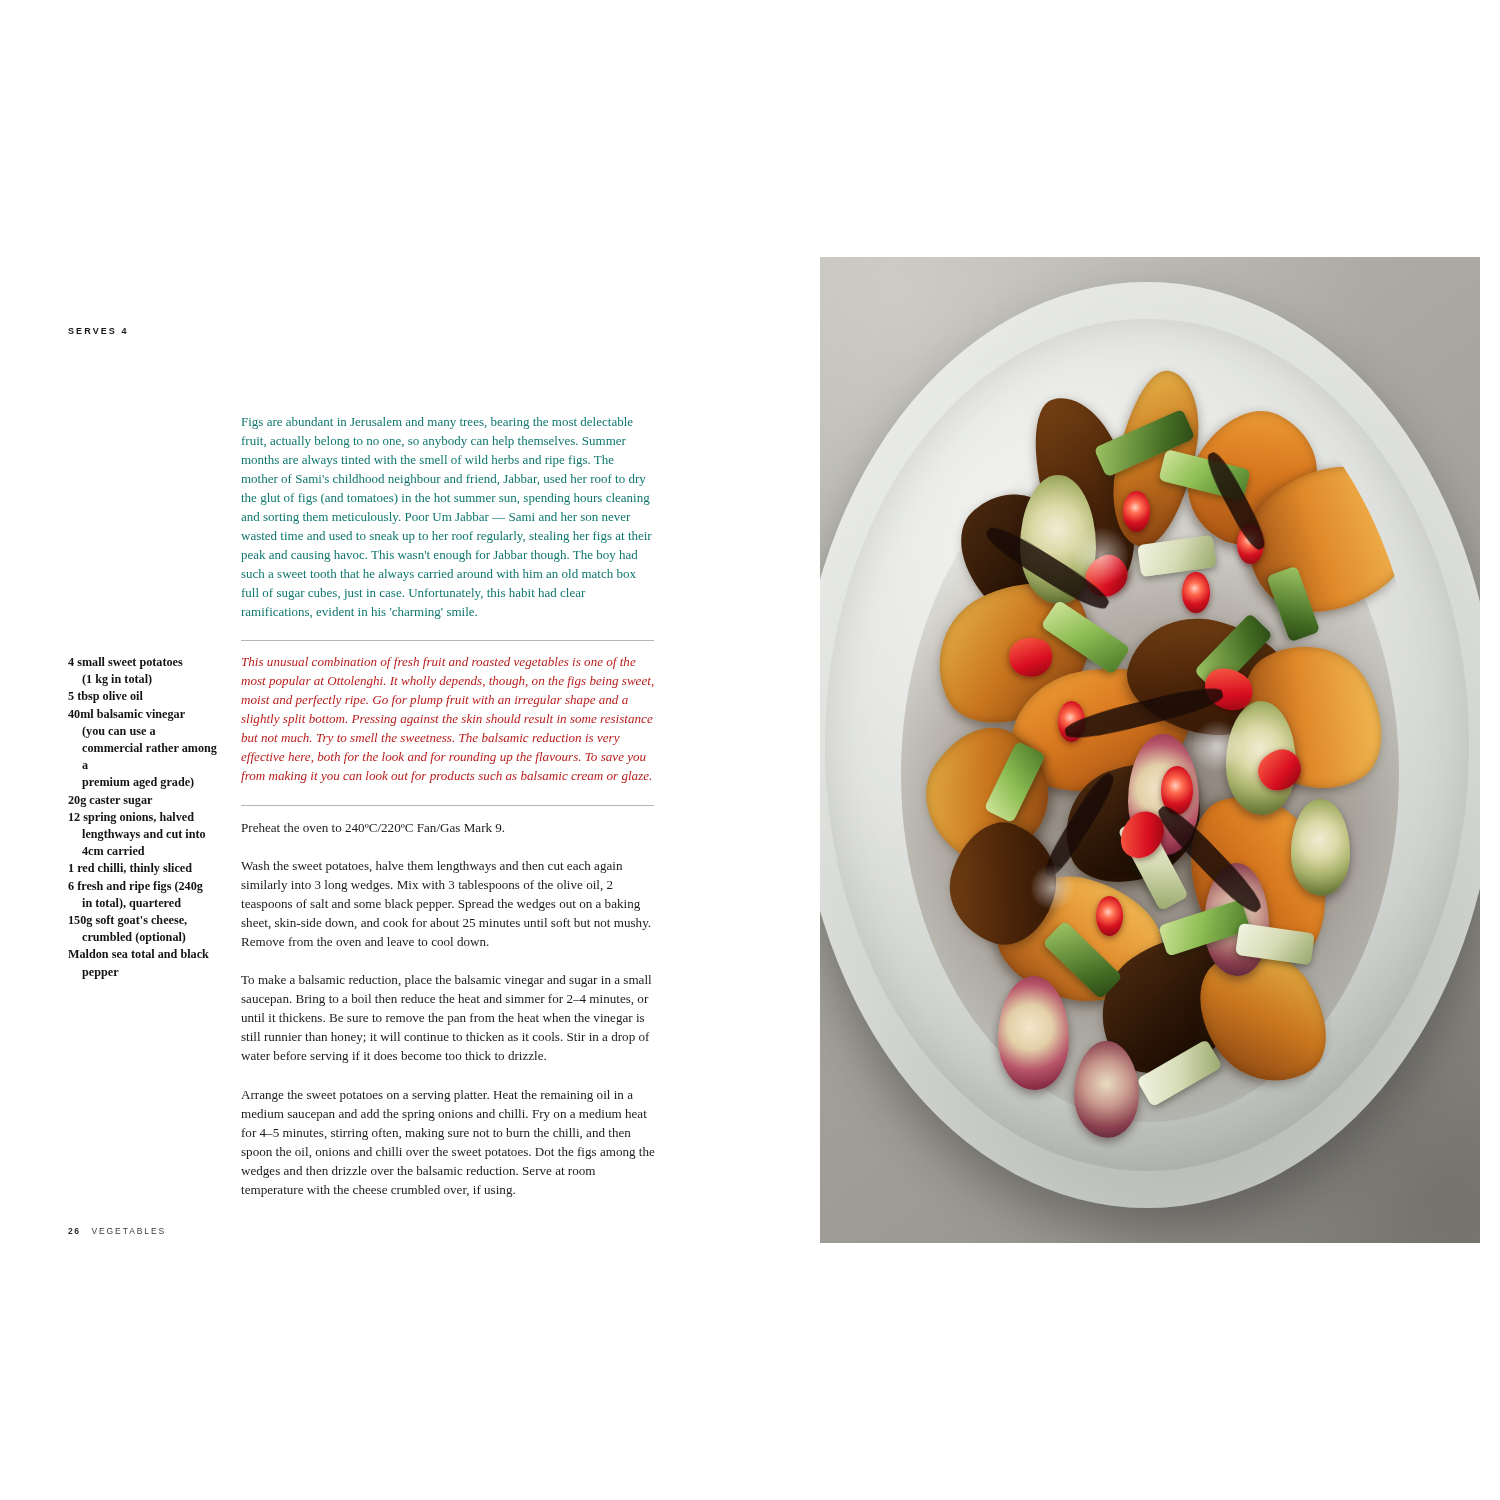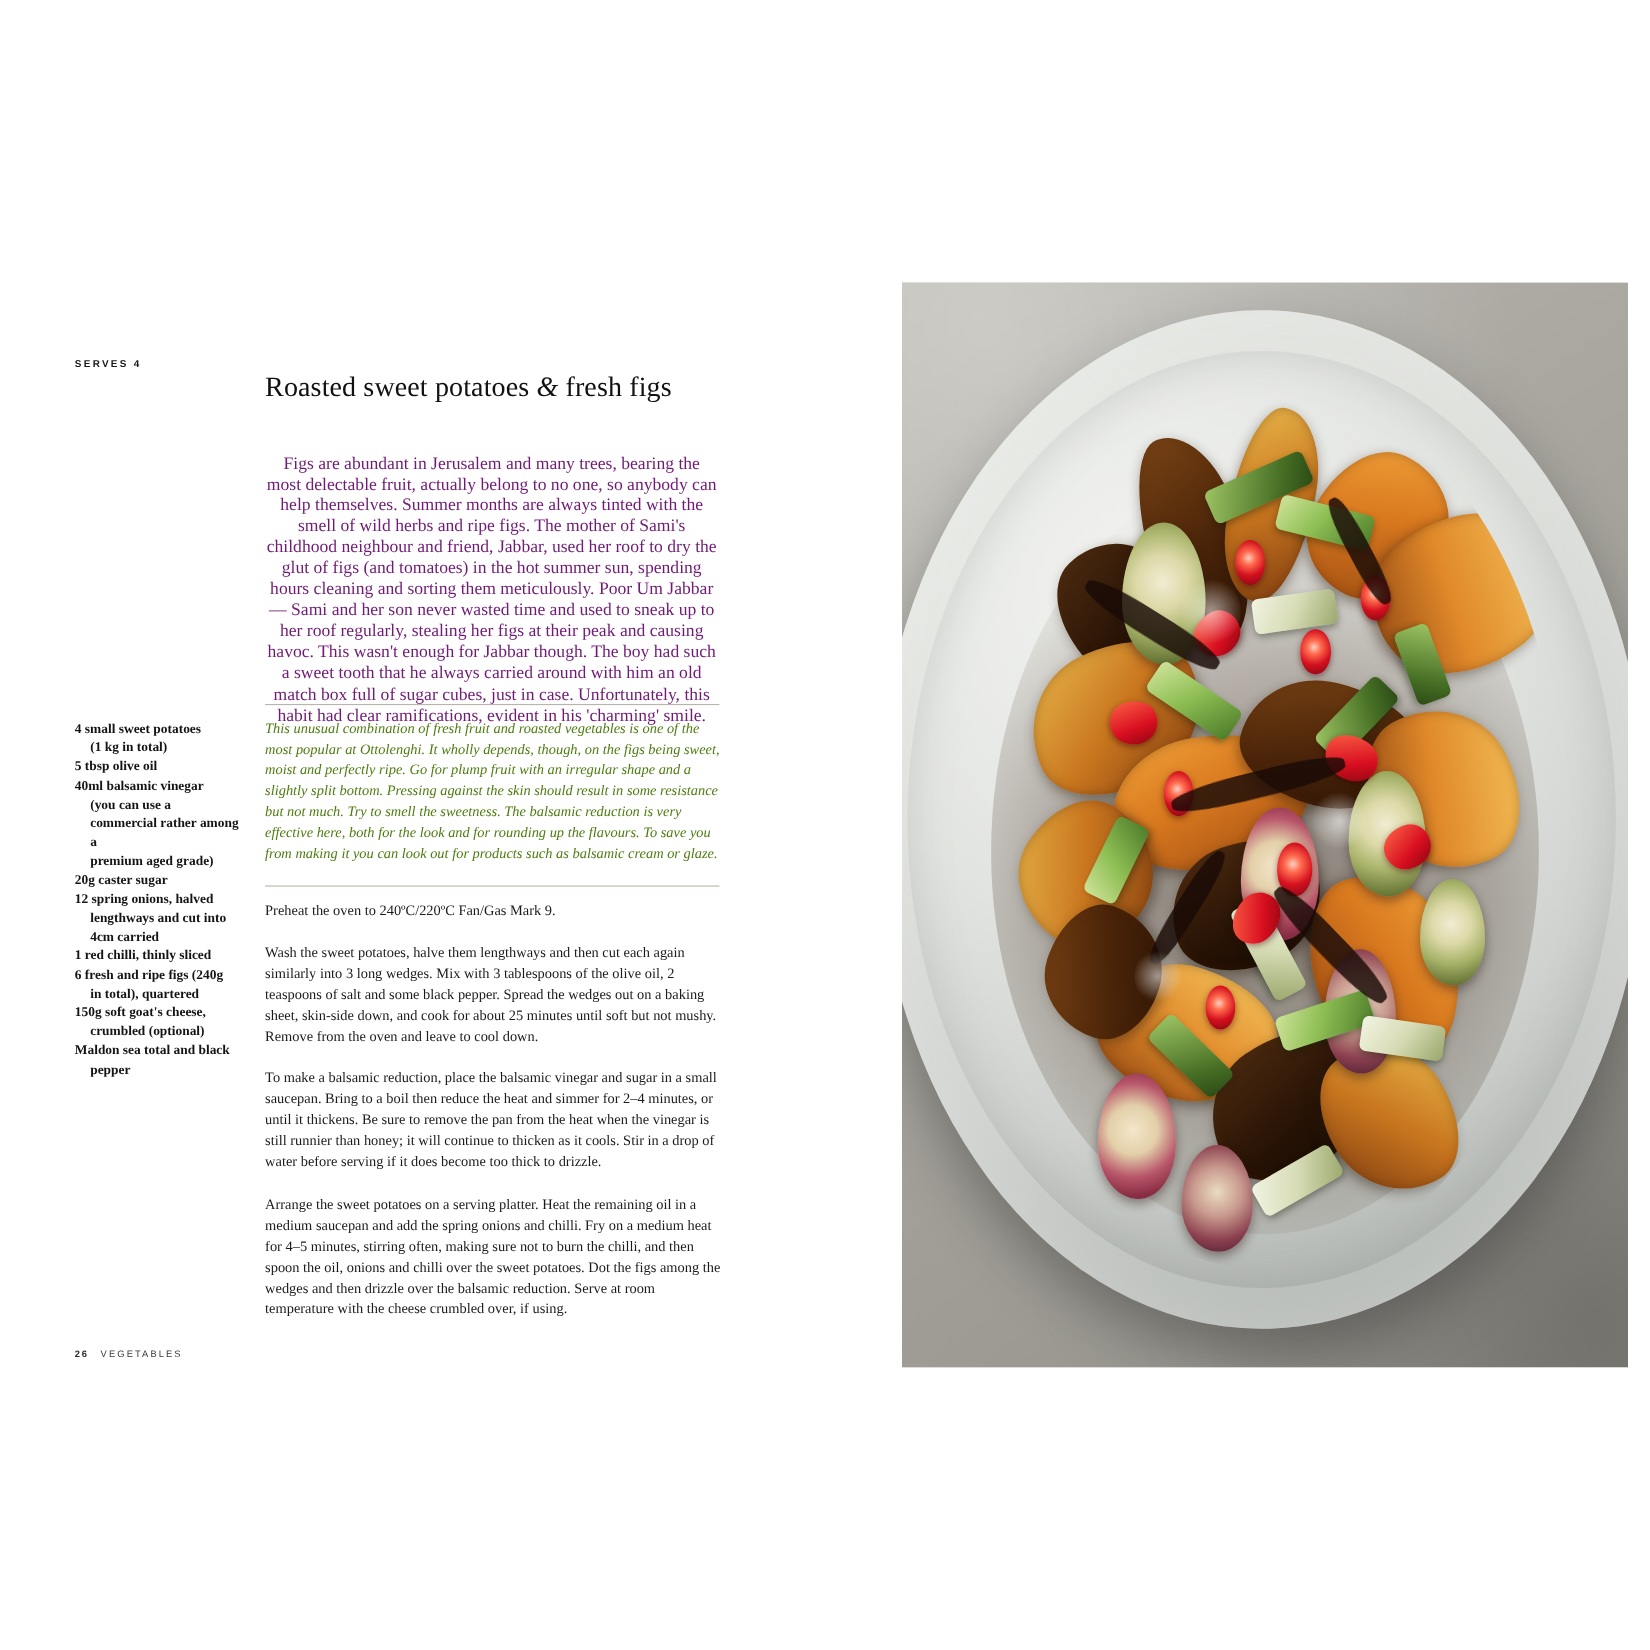--- a/index.html
+++ b/index.html
@@ -55,45 +55,45 @@
   .recipe-title .amp {
     font-family: "Liberation Serif", serif;
     font-style: italic;
   }
 
   .intro {
     position: absolute;
     left: 241px;
     top: 400px;
     width: 412px;
-    font-size: 16px;
+    font-size: 13px;
     line-height: 19.05px;
-    text-align: center;
-    color: #701a75;
+    text-align: left;
+    color: #0f766e;
   }
 
   .rule {
     position: absolute;
     left: 241px;
     width: 413px;
     height: 1px;
     background: #b9b4ac;
   }
   .rule-1 { top: 628px; }
   .rule-2 { top: 793px; }
 
   .italic-note {
     position: absolute;
     left: 241px;
     top: 640px;
     width: 414px;
     font-size: 13.1px;
     line-height: 19.05px;
     font-style: italic;
-    color: #4d7c0f;
+    color: #b91c1c;
   }
 
   .method {
     position: absolute;
     left: 241px;
     top: 806px;
     width: 414px;
   }
   .method p {
     margin: 0 0 19px 0;
@@ -290,21 +290,20 @@
 </style>
 </head>
 <body>
 
 <div class="spread">
 
   <div class="text-page">
 
     <div class="serves">SERVES 4</div>
 
-    <h1 class="recipe-title"><span>Roasted sweet potatoes</span> <span class="amp">&amp;</span> <span>fresh figs</span></h1>
 
     <div class="intro">Figs are abundant in Jerusalem and many trees, bearing the most delectable fruit, actually belong to no one, so anybody can help themselves. Summer months are always tinted with the smell of wild herbs and ripe figs. The mother of Sami's childhood neighbour and friend, Jabbar, used her roof to dry the glut of figs (and tomatoes) in the hot summer sun, spending hours cleaning and sorting them meticulously. Poor Um Jabbar — Sami and her son never wasted time and used to sneak up to her roof regularly, stealing her figs at their peak and causing havoc. This wasn't enough for Jabbar though. The boy had such a sweet tooth that he always carried around with him an old match box full of sugar cubes, just in case. Unfortunately, this habit had clear ramifications, evident in his 'charming' smile.</div>
 
     <div class="rule rule-1"></div>
 
     <div class="italic-note">This unusual combination of fresh fruit and roasted vegetables is one of the most popular at Ottolenghi. It wholly depends, though, on the figs being sweet, moist and perfectly ripe. Go for plump fruit with an irregular shape and a slightly split bottom. Pressing against the skin should result in some resistance but not much. Try to smell the sweetness. The balsamic reduction is very effective here, both for the look and for rounding up the flavours. To save you from making it you can look out for products such as balsamic cream or glaze.</div>
 
     <div class="rule rule-2"></div>
 
     <div class="method">

